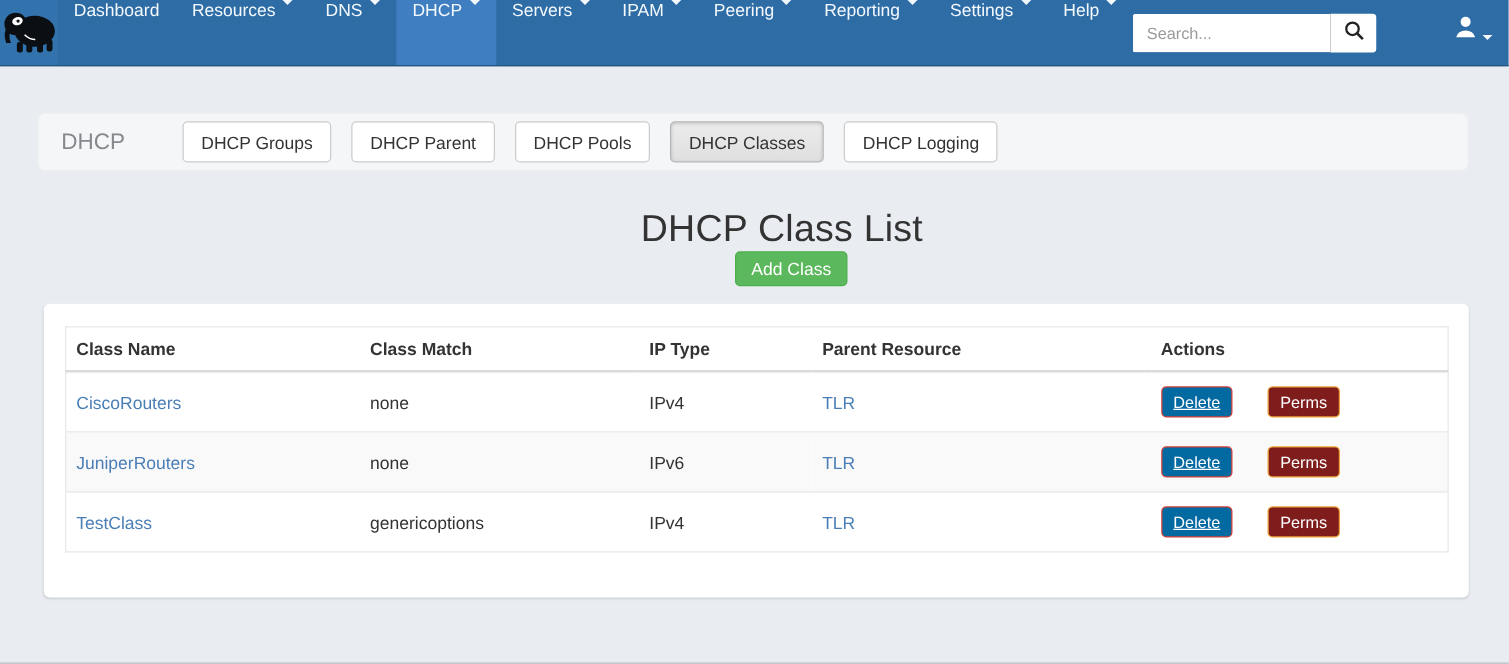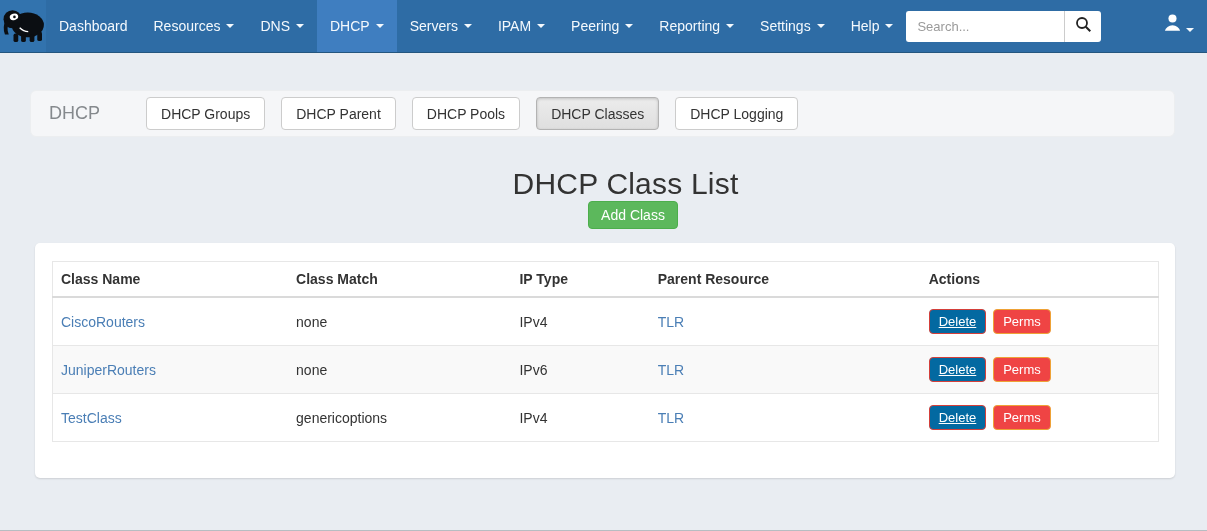--- a/index.html
+++ b/index.html
@@ -23,21 +23,20 @@
     width: 62px;
     background: #3273ae;
     display: flex;
     align-items: center;
     justify-content: center;
     cursor: pointer;
   }
   .nav-list { display: flex; align-items: stretch; list-style: none; }
   .nav-item {
     display: flex;
-    align-items: center;
     padding: 0 13px;
     color: #f4f9fd;
     font-size: 14px;
     cursor: pointer;
     white-space: nowrap;
   }
   .nav-item.active { background: #3f7ec0; }
   .caret {
     display: inline-block;
     width: 0; height: 0;
@@ -175,21 +174,21 @@
   a.cell-link { color: #4a7eb5; text-decoration: none; cursor: pointer; }
   .btn-sm {
     border-radius: 4px;
     color: #fff;
     font-size: 13px;
     font-family: "Liberation Sans", sans-serif;
     padding: 4px 9px;
     cursor: pointer;
   }
   .btn-danger { background: #0369a1; border: 1px solid #d43f3a; margin-right: 3px; text-decoration: underline; }
-  .btn-warning { background: #ef4444; border: 1px solid #eea236; }
+  .btn-warning { background: #7f1d1d; border: 1px solid #eea236; margin-left: 21px; }
 </style>
 </head>
 <body>
 
 <nav class="navbar">
   <div class="brand">
     <span>
       <svg width="46" height="38" viewBox="0 0 48 40">
         <g fill="#0b0e12">
           <ellipse cx="29" cy="21" rx="17" ry="13"></ellipse>

